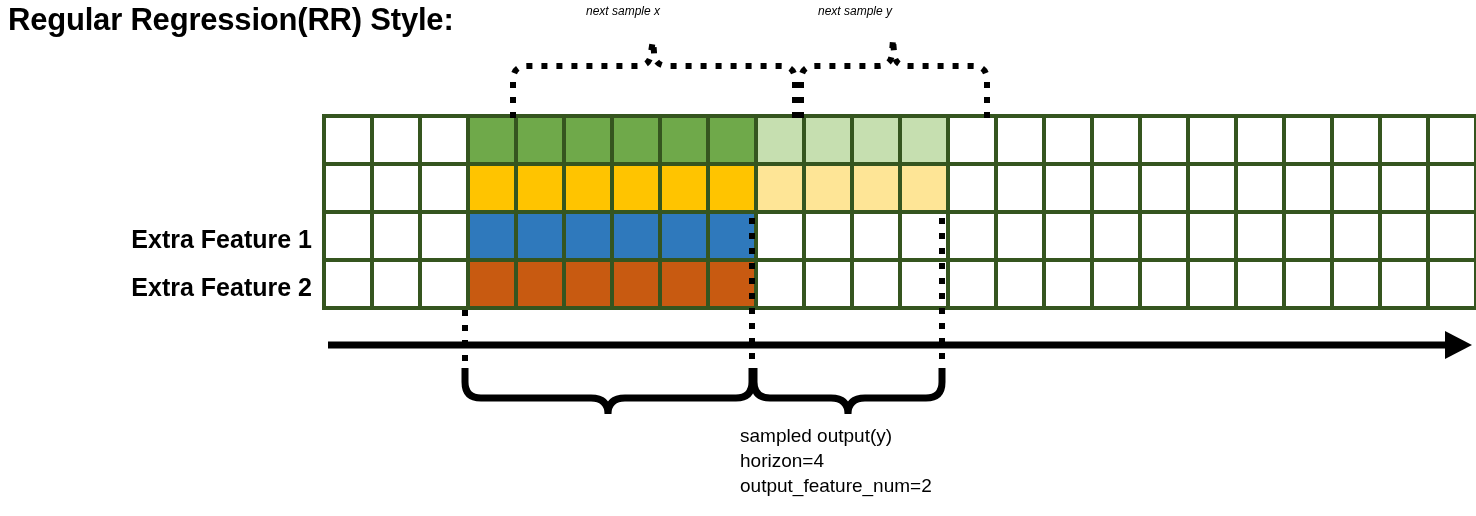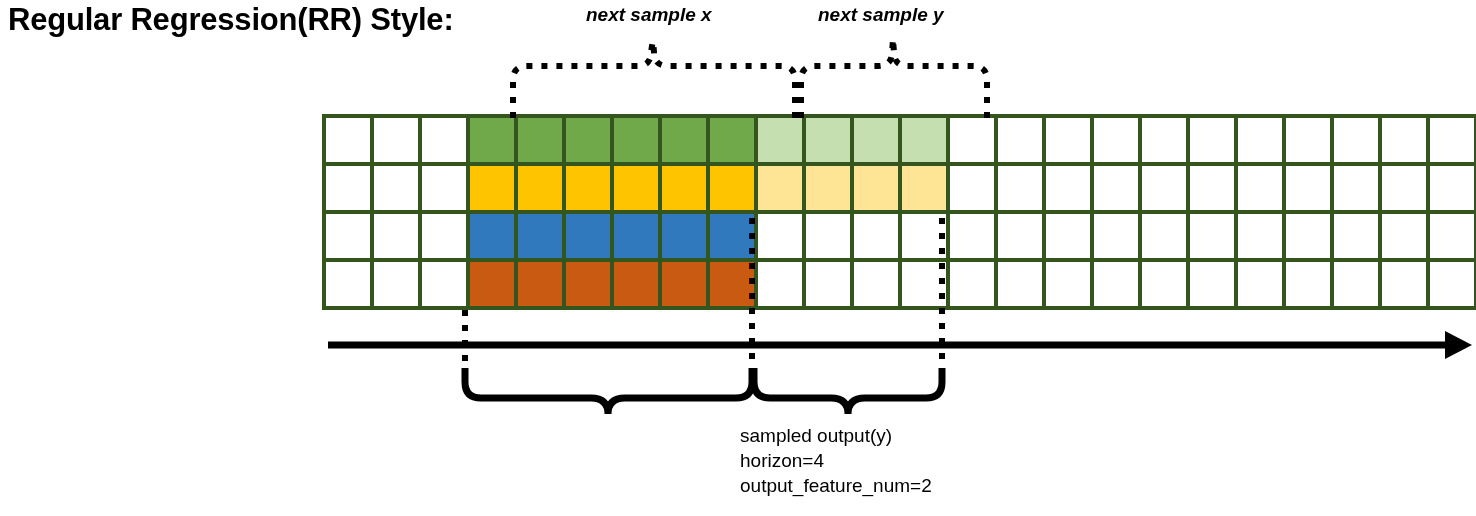--- a/index.html
+++ b/index.html
@@ -28,23 +28,23 @@
     top: 2px;
     font-size: 31px;
     font-weight: 700;
     color: #000000;
     letter-spacing: -0.2px;
     white-space: nowrap;
   }
 
   
   .top-note {
-    font-size: 19px;
+    font-size: 12px;
     font-style: italic;
-    font-weight: 700;
+    font-weight: 400;
     color: #000000;
     white-space: nowrap;
   }
   #note-x { left: 586px; top: 4px; }
   #note-y { left: 818px; top: 4px; }
 
   
   .row-label {
     font-size: 25px;
     font-weight: 700;
@@ -117,20 +117,22 @@
 </head>
 <body>
 
 <div class="stage">
 
   <div class="abs" id="title">Regular Regression(RR) Style:</div>
 
   <div class="abs top-note" id="note-x">next sample x</div>
   <div class="abs top-note" id="note-y">next sample y</div>
 
+  <div class="abs row-label" id="rl2">Extra Feature 1</div>
+  <div class="abs row-label" id="rl3">Extra Feature 2</div>
 
 
   <div class="abs" id="grid" style="background: rgb(53, 85, 31); gap: 4px; padding: 4px;">
       <div class="grid-row" style="gap: 4px; height: 44px;">
         <div class="cell" style="width: 44px; height: 44px; background: rgb(255, 255, 255);"></div>
         <div class="cell" style="width: 44px; height: 44px; background: rgb(255, 255, 255);"></div>
         <div class="cell" style="width: 44px; height: 44px; background: rgb(255, 255, 255);"></div>
         <div class="cell" style="width: 44px; height: 44px; background: rgb(111, 169, 74);"></div>
         <div class="cell" style="width: 44px; height: 44px; background: rgb(111, 169, 74);"></div>
         <div class="cell" style="width: 44px; height: 44px; background: rgb(111, 169, 74);"></div>

